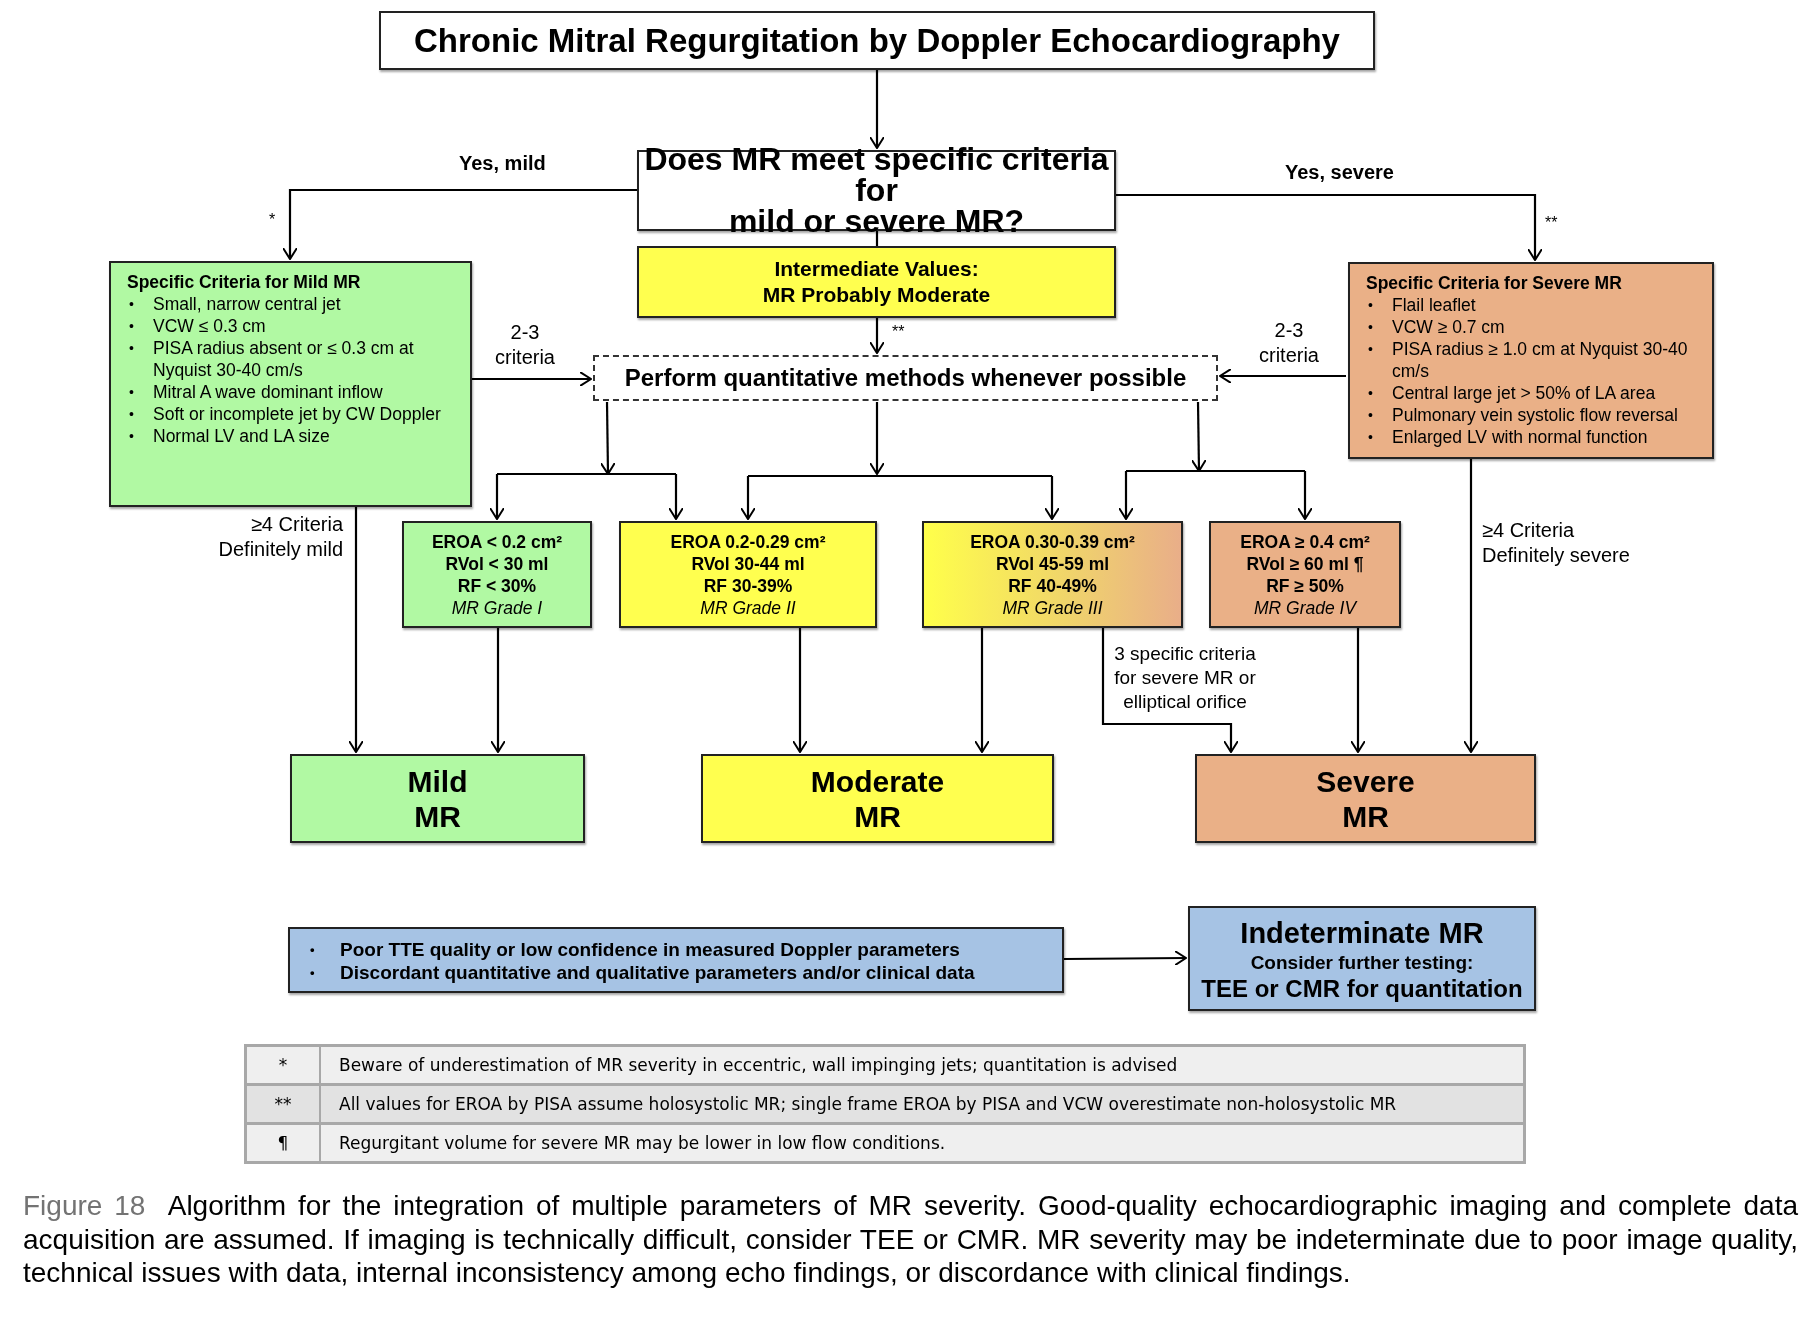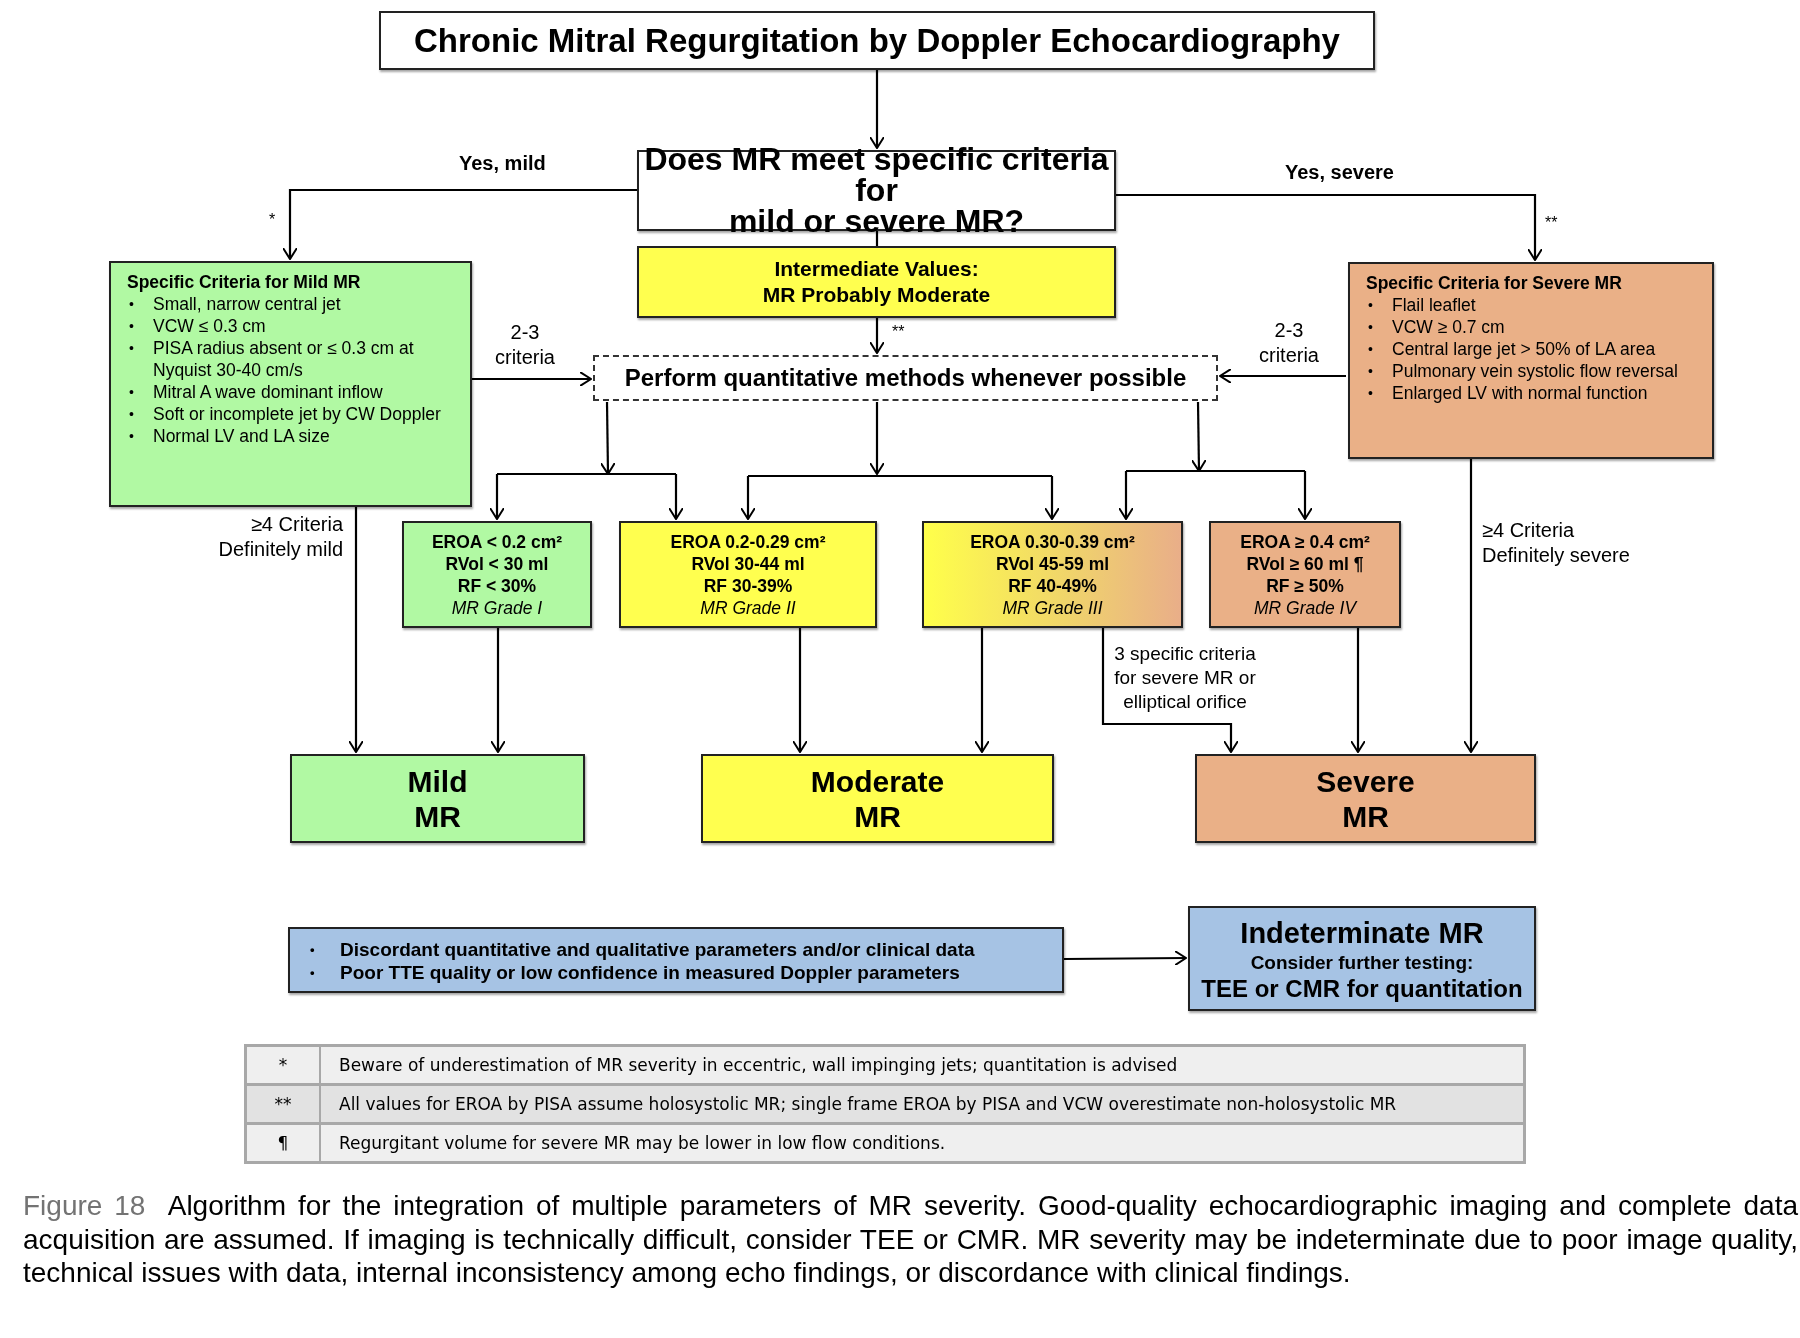--- a/index.html
+++ b/index.html
@@ -148,20 +148,21 @@
     <li>Soft or incomplete jet by CW Doppler</li>
     <li>Normal LV and LA size</li>
   </ul>
 </div>
 
 <div id="severe-criteria" class="box orange criteria">
   <div class="hdr">Specific Criteria for Severe MR</div>
   <ul>
     <li>Flail leaflet</li>
     <li>VCW  ≥ 0.7 cm</li>
+    <li>PISA radius ≥ 1.0 cm at Nyquist 30-40 cm/s</li>
     <li>Central large jet &gt; 50% of LA area</li>
     <li>Pulmonary vein systolic flow reversal</li>
     <li>Enlarged LV with normal function</li>
   </ul>
 </div>
 
 <div class="lbl center" style="left:488px;top:320px;width:74px;">
   <span>2-3</span>
   <span>criteria</span>
 </div>
@@ -222,22 +223,22 @@
   <span>Moderate</span>
   <span>MR</span>
 </div>
 <div id="final-severe" class="box orange center final">
   <span>Severe</span>
   <span>MR</span>
 </div>
 
 <div id="quality-box" class="box blue">
   <ul>
+    <li>Poor TTE quality or low confidence in measured Doppler parameters</li>
     <li>Discordant quantitative and qualitative parameters and/or clinical data</li>
-    <li>Poor TTE quality or low confidence in measured Doppler parameters</li>
   </ul>
 </div>
 
 <div id="indeterminate-box" class="box blue center">
   <span class="big">Indeterminate MR</span>
   <span class="s1">Consider further testing:</span>
   <span class="s2">TEE or CMR for quantitation</span>
 </div>
 
 <table id="footnotes">

